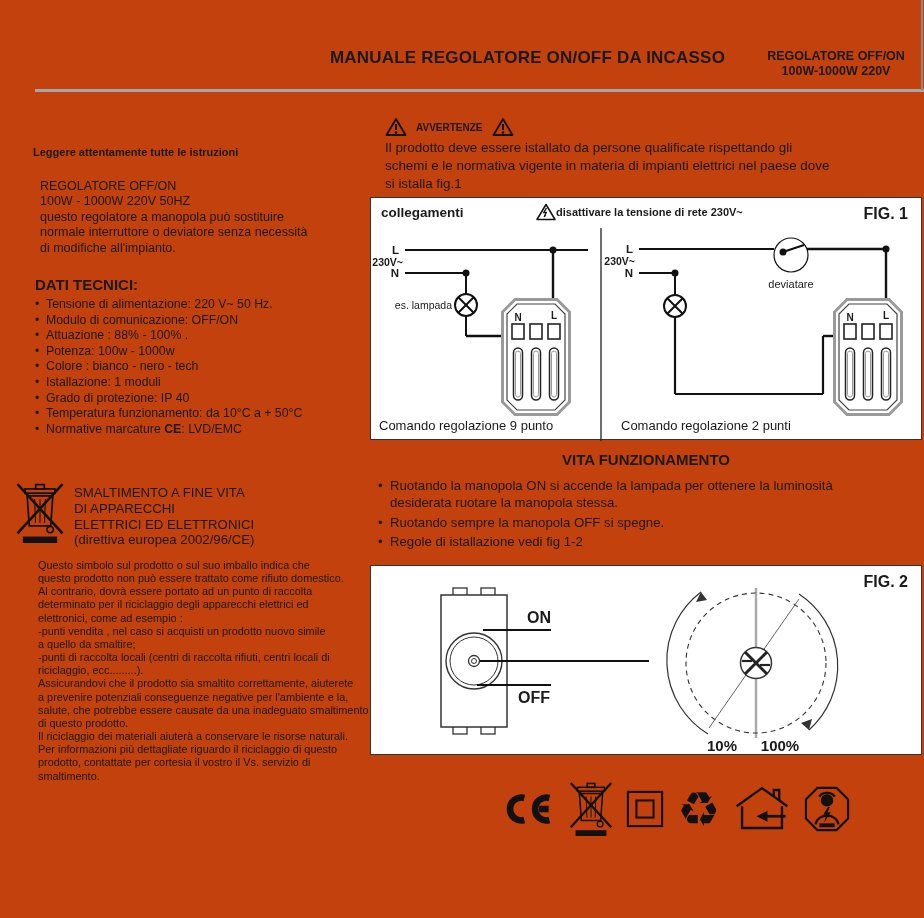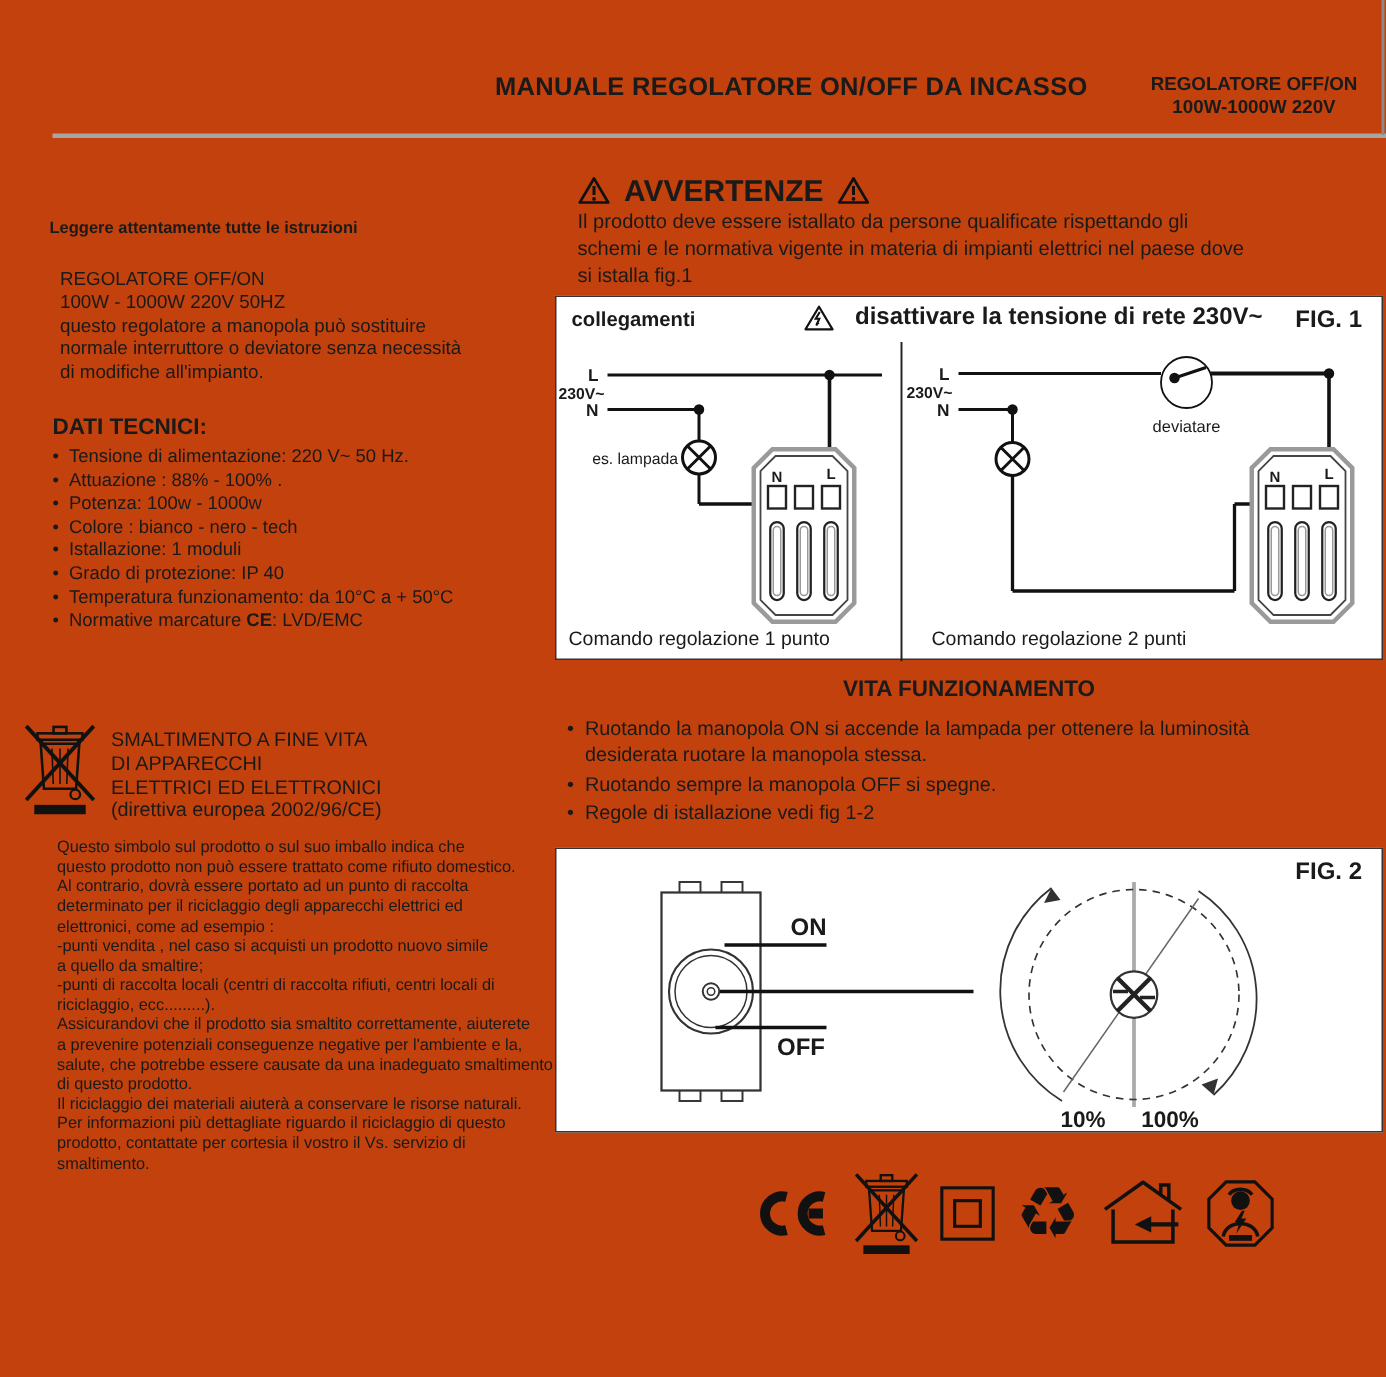--- a/index.html
+++ b/index.html
@@ -18,29 +18,29 @@
   .intro { left:40px; top:179px; font-size:12.5px; line-height:15.4px; }
   .tech-heading { left:35px; top:276px; font-size:15px; font-weight:bold; }
   .tech-list { left:35px; top:297px; width:330px; list-style:none; font-size:12.3px; line-height:15.6px; }
   .tech-list li { position:relative; padding-left:11px; }
   .tech-list li::before { content:"•"; position:absolute; left:0; }
 
   .weee-block { left:16px; top:483px; display:flex; gap:10px; align-items:flex-start; }
   .weee-text { font-size:13.2px; line-height:15.8px; padding-top:2px; }
   .disposal { left:38px; top:559px; width:334px; font-size:10.9px; line-height:13.15px; }
 
-  .warn-head { left:385px; top:117px; display:flex; align-items:flex-start; gap:9px; font-size:20px; font-weight:bold; }
+  .warn-head { left:385px; top:117px; display:flex; align-items:center; gap:9px; font-size:10px; font-weight:bold; }
   .warn-body { left:385px; top:139px; width:537px; font-size:13.4px; line-height:18px; }
 
   .figbox { border:1.5px solid #333; background:#fff; }
   .fig1 { left:370px; top:197px; width:552px; height:243px; }
   .fig2 { left:370px; top:565px; width:552px; height:190px; }
   .fig-label { position:absolute; right:13px; top:7px; font-size:16px; font-weight:bold;margin-left:37px; }
   .collegamenti { position:absolute; left:10px; top:7px; font-size:13.5px; font-weight:bold; }
-  .disconnect { position:absolute; left:165px; top:5px; display:flex; align-items:center; gap:14px; font-size:16px; font-weight:bold;justify-content:center; }
+  .disconnect { position:absolute; left:165px; top:5px; display:flex; align-items:center; gap:0; font-size:11px; font-weight:bold;justify-content:center; }
   .fig-caption { position:absolute; top:220px; font-size:13px; }
   .cap1 { left:8px; } .cap2 { left:250px; }
   .figbox svg.art { position:absolute; left:0; top:0; }
 
   .modo-heading { left:370px; top:451px; width:552px; text-align:center; font-size:15px; font-weight:bold; }
   .modo-list { left:378px; top:477px; width:544px; list-style:none; font-size:13.2px; line-height:17.3px; }
   .modo-list li { position:relative; padding-left:12px; margin-bottom:2px; }
   .modo-list li::before { content:"•"; position:absolute; left:0; }
 
   .icon-row { left:500px; top:780px; display:flex; align-items:center; gap:13px; height:58px; }
@@ -64,20 +64,21 @@
 
   <div class="abs read-heading">Leggere attentamente tutte le istruzioni</div>
   <div class="abs intro pre">REGOLATORE OFF/ON
 100W - 1000W 220V 50HZ
 questo regolatore a manopola può sostituire
 normale interruttore o deviatore senza necessità
 di modifiche all'impianto.</div>
   <div class="abs tech-heading">DATI TECNICI:</div>
   <ul class="abs tech-list">
     <li>Tensione di alimentazione: 220 V~ 50 Hz.</li>
+    <li>Modulo di comunicazione: OFF/ON</li>
     <li>Attuazione : 88% - 100% .</li>
     <li>Potenza: 100w - 1000w</li>
     <li>Colore : bianco - nero - tech</li>
     <li>Istallazione: 1 moduli</li>
     <li>Grado di protezione: IP 40</li>
     <li>Temperatura funzionamento: da 10°C a + 50°C</li>
     <li><span>Normative marcature </span><span class="b">CE</span><span>: LVD/EMC</span></li>
   </ul>
 
   <div class="abs weee-block">
@@ -203,21 +204,21 @@
     <div class="collegamenti">collegamenti</div>
     <div class="disconnect">
       <svg width="20" height="18" viewBox="0 0 20 18">
         <path d="M10,1.5 L19,16.5 L1,16.5 Z" fill="none" stroke="#111" stroke-width="1.5" stroke-linejoin="round"></path>
         <path d="M10.5,5 L7.8,9.5 L10.2,9.5 L8.2,14" fill="none" stroke="#111" stroke-width="1.4"></path>
         <path d="M8.2,14 L10.4,12.6 L8.6,11.9 Z" fill="#111"></path>
       </svg>
       <span>disattivare la tensione di rete 230V~</span>
     </div>
     <div class="fig-label">FIG. 1</div>
-    <div class="fig-caption cap1">Comando regolazione 1 punto</div>
+    <div class="fig-caption cap1">Comando regolazione 9 punto</div>
     <div class="fig-caption cap2">Comando regolazione 2 punti</div>
   </div>
 
   <div class="abs modo-heading">VITA FUNZIONAMENTO</div>
   <ul class="abs modo-list">
     <li class="pre">Ruotando la manopola ON si accende la lampada per ottenere la luminosità
 desiderata ruotare la manopola stessa.</li>
     <li>Ruotando sempre la manopola OFF si spegne.</li>
     <li>Regole di istallazione vedi fig 1-2</li>
   </ul>

